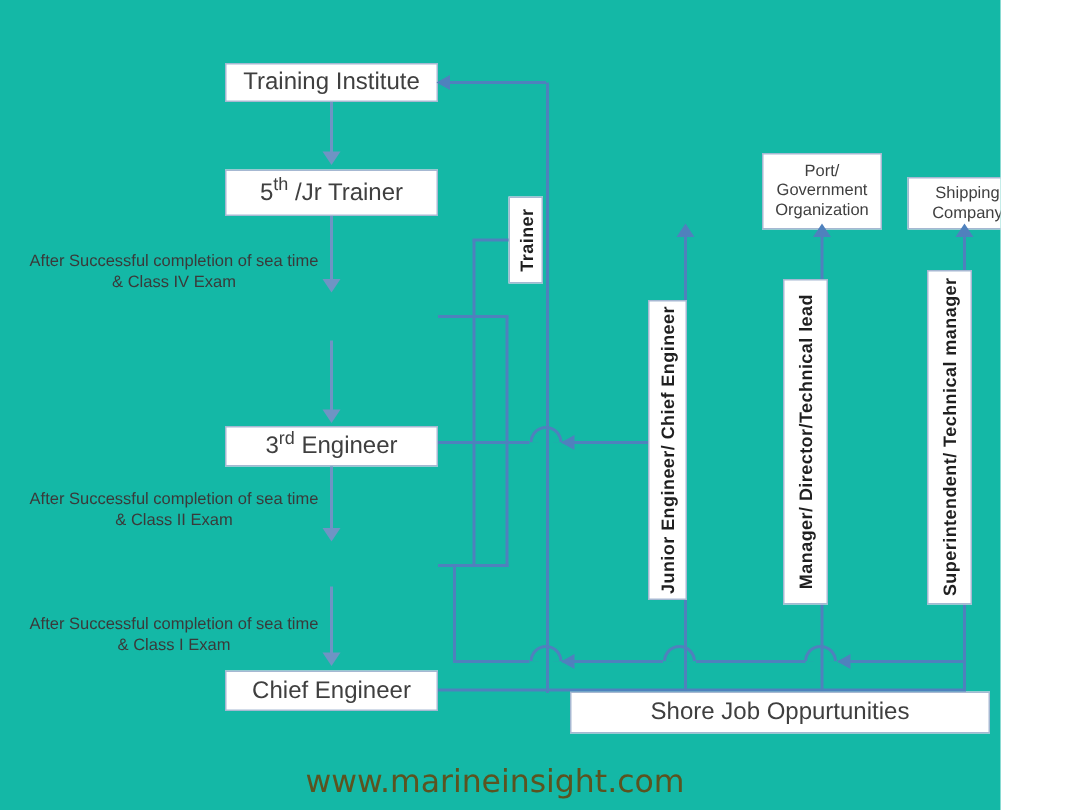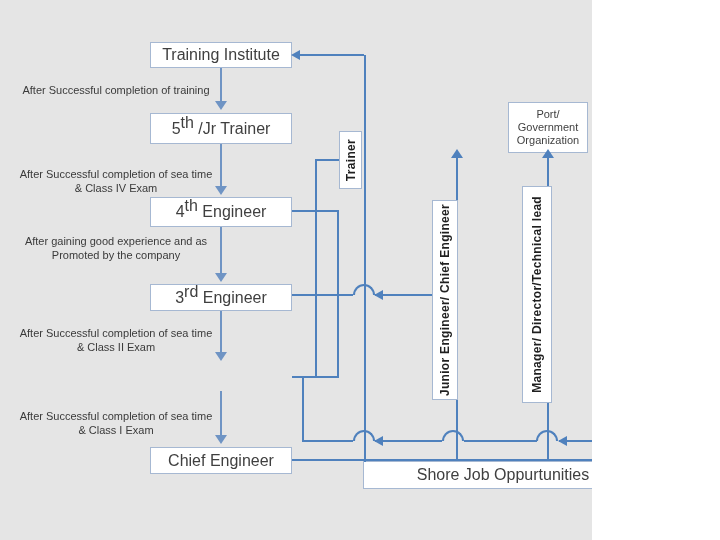--- a/index.html
+++ b/index.html
@@ -1,26 +1,26 @@
 <!DOCTYPE html>
 <html><head>
 <meta charset="utf-8">
 <style>
   html,body{margin:0;padding:0;background:#ffffff;}
-  #canvas{position:relative;width:592px;height:540px;background:#e5e5e5;overflow:hidden;
+  #canvas{position:relative;width:667px;height:540px;background:#14b8a6;overflow:hidden;
           font-family:"Liberation Sans", sans-serif;}
   .box{position:absolute;background:#ffffff;border:1.5px solid #a6b8d2;box-sizing:border-box;
        display:flex;align-items:center;justify-content:center;color:#3f3f3f;}
   .stage{font-size:16px;z-index:2;}
-  .stage sup{font-size:16px;line-height:0;}
+  .stage sup{font-size:12px;line-height:0;}
   .dest{font-size:11px;line-height:13px;text-align:center;white-space:pre-line;z-index:2;}
   .vbox{z-index:2;}
   .vtext{writing-mode:vertical-rl;transform:rotate(180deg);font-size:12px;font-weight:bold;
          color:#1f1f1f;white-space:nowrap;letter-spacing:0.3px;}
-  .shore{font-size:16px;z-index:2;}
+  .shore{font-size:16px;z-index:2;margin-left:17px;}
   .note{position:absolute;font-size:11px;line-height:14px;color:#3a3a3a;text-align:center;
         white-space:pre-line;z-index:2;}
   .h{position:absolute;height:2px;background:#4f81bd;z-index:3;}
   .v{position:absolute;width:2px;background:#4f81bd;z-index:3;}
   .v.under{z-index:1;}
   .lad{position:absolute;width:2px;background:#6f94c4;z-index:3;}
   .hump{position:absolute;width:22px;height:11px;border:2px solid #4f81bd;border-bottom:none;
         border-radius:11px 11px 0 0;background:transparent;box-sizing:border-box;z-index:4;}
   .ar-l{position:absolute;width:0;height:0;border-top:5px solid transparent;
         border-bottom:5px solid transparent;border-right:9px solid #4f81bd;z-index:4;}
@@ -39,35 +39,29 @@
   <div class="v under" style="left:456px;top:158px;height:303px"></div>
   <div class="v under" style="left:547px;top:158px;height:303px"></div>
   <div class="v under" style="left:642px;top:158px;height:331px"></div>
 
   <div class="box stage" style="left:150px;top:42px;width:142px;height:26px">
     <span><span>Training Institute</span><sup></sup><span></span></span>
   </div>
   <div class="box stage" style="left:150px;top:113px;width:142px;height:31px">
     <span><span>5</span><sup>th</sup><span> /Jr Trainer</span></span>
   </div>
-  <div class="box stage" style="left:150px;top:197px;width:142px;height:30px">
-    <span><span>4</span><sup>th</sup><span> Engineer</span></span>
-  </div>
   <div class="box stage" style="left:150px;top:284px;width:142px;height:27px">
     <span><span>3</span><sup>rd</sup><span> Engineer</span></span>
   </div>
   <div class="box stage" style="left:150px;top:447px;width:142px;height:27px">
     <span><span>Chief Engineer</span><sup></sup><span></span></span>
   </div>
 
-  <div class="note" style="left:10px;top:83px;width:212px">After Successful completion of training</div>
   <div class="note" style="left:10px;top:167px;width:212px">After Successful completion of sea time
 &amp; Class IV Exam</div>
-  <div class="note" style="left:10px;top:234px;width:212px">After gaining good experience and as
-Promoted by the company</div>
   <div class="note" style="left:10px;top:326px;width:212px">After Successful completion of sea time
 &amp; Class II Exam</div>
   <div class="note" style="left:10px;top:409px;width:212px">After Successful completion of sea time
 &amp; Class I Exam</div>
 
   <div class="lad" style="left:220px;top:68px;height:34px"></div>
   <div class="ar-d" style="left:215px;top:101px"></div>
   <div class="lad" style="left:220px;top:144px;height:43px"></div>
   <div class="ar-d" style="left:215px;top:186px"></div>
   <div class="lad" style="left:220px;top:227px;height:47px"></div>
@@ -86,20 +80,22 @@
   <div class="box vbox" style="left:522px;top:186px;width:30px;height:217px">
     <span class="vtext">Manager/ Director/Technical lead</span>
   </div>
   <div class="box vbox" style="left:618px;top:180px;width:30px;height:223px">
     <span class="vtext">Superintendent/ Technical manager</span>
   </div>
 
   <div class="box dest" style="left:508px;top:102px;width:80px;height:51px">Port/
 Government
 Organization</div>
+  <div class="box dest" style="left:605px;top:118px;width:80px;height:35px">Shipping
+Company</div>
 
   <div class="box shore" style="left:363px;top:461px;width:280px;height:28px">Shore Job Oppurtunities</div>
 
   <div class="h" style="left:293px;top:54px;width:71px"></div>
   <div class="ar-l" style="left:291px;top:50px"></div>
   <div class="v" style="left:364px;top:55px;height:407px"></div>
 
   <div class="h" style="left:315px;top:159px;width:24px"></div>
   <div class="v" style="left:315px;top:160px;height:218px"></div>
 
@@ -123,14 +119,15 @@
   <div class="hump" style="left:536px;top:430px"></div>
   <div class="ar-l" style="left:374px;top:436px"></div>
   <div class="ar-l" style="left:558px;top:436px"></div>
 
   <div class="h" style="left:292px;top:459px;width:352px"></div>
 
   <div class="ar-u" style="left:451px;top:149px"></div>
   <div class="ar-u" style="left:542px;top:149px"></div>
   <div class="ar-u" style="left:637px;top:149px"></div>
 
+  <div class="website">www.marineinsight.com</div>
 
 </div>
 
 </body></html>

